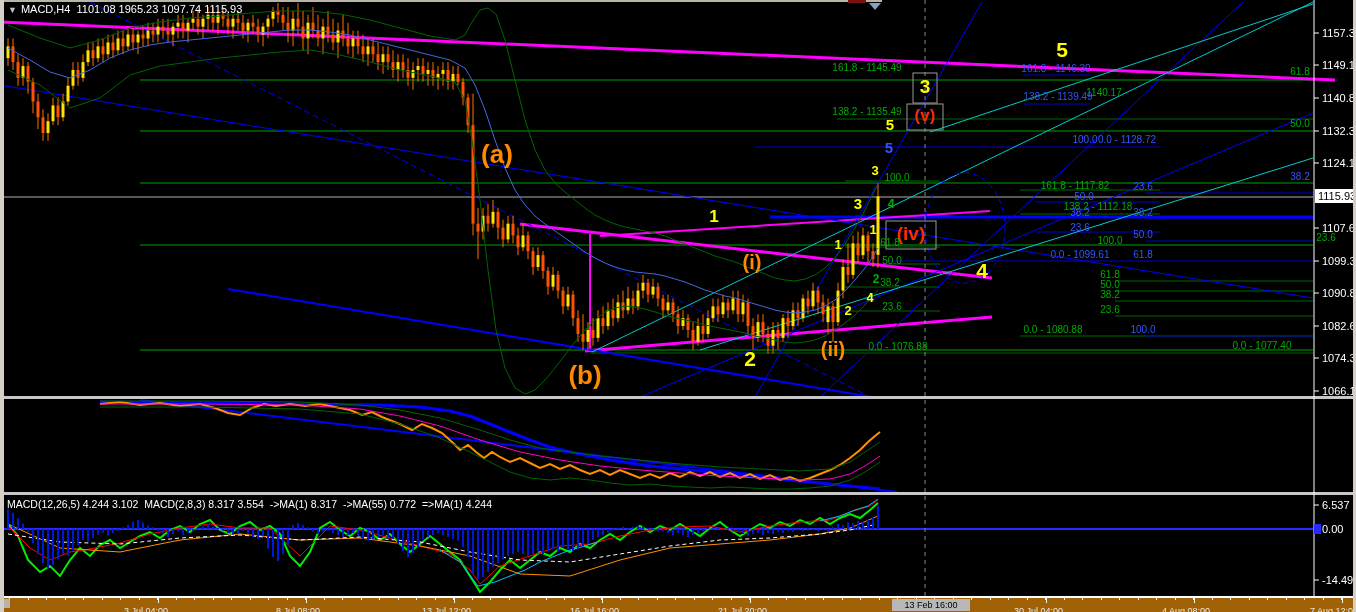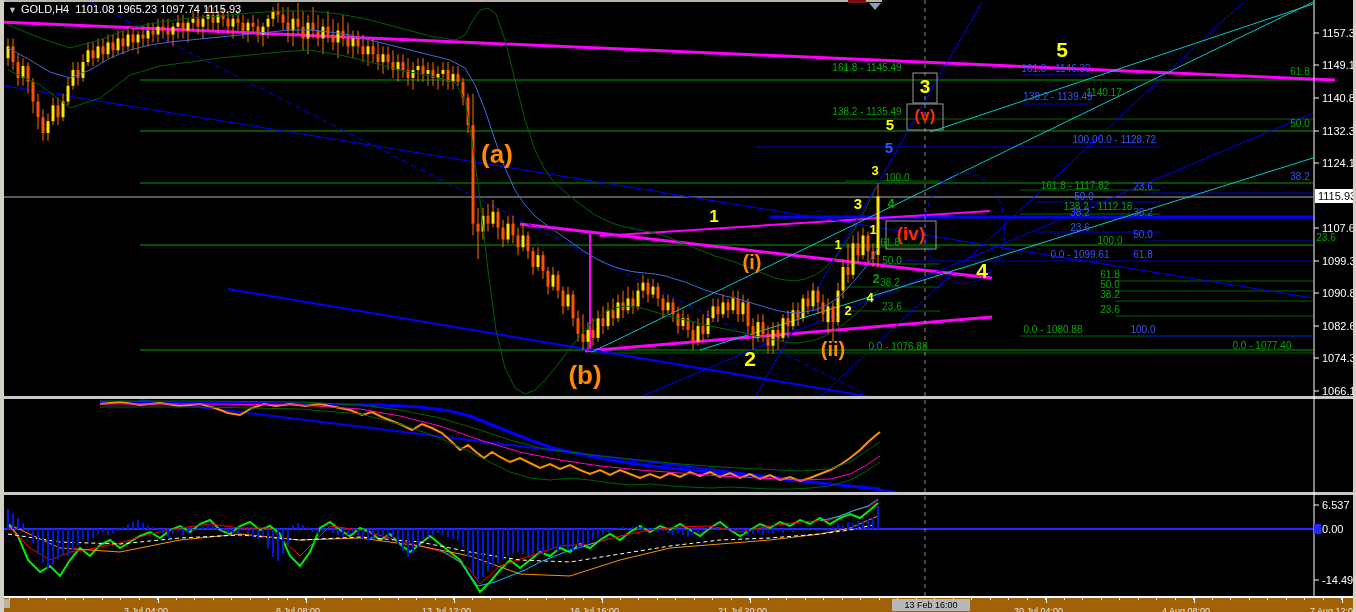--- a/index.html
+++ b/index.html
@@ -727,22 +727,23 @@
         <line x1="1314" x2="1319" y1="580" y2="580" stroke="#fff"></line>
         <text x="1322" y="584" fill="#ffffff" font-size="11" font-family="&quot;Liberation Sans&quot;,sans-serif">-14.497</text>
         <rect x="1314" y="524" width="7" height="10" fill="#2828ff"></rect>
       </g>
     </svg>
 
   <div class="topstrip"></div>
   <div class="topstrip-mark"></div>
   <div class="shift-tri"></div>
 
-  <div class="title"><span class="arr">▼</span><span>GOLD,H4</span><span>  </span><span>1101.08 1965.23 1097.74 1115.93</span></div>
+  <div class="title"><span class="arr">▼</span><span>MACD,H4</span><span>  </span><span>1101.08 1965.23 1097.74 1115.93</span></div>
 
+  <div class="macd-label">MACD(12,26,5) 4.244 3.102  MACD(2,8,3) 8.317 3.554  -&gt;MA(1) 8.317  -&gt;MA(55) 0.772  =&gt;MA(1) 4.244</div>
 
   <div class="time-axis" id="time-axis">
       <div class="tick" style="left:5px;height:2px"></div>
       <div class="tick" style="left:23.5px;height:2px"></div>
       <div class="tick" style="left:42px;height:2px"></div>
       <div class="tick" style="left:60.5px;height:2px"></div>
       <div class="tick" style="left:79px;height:2px"></div>
       <div class="tick" style="left:97.5px;height:2px"></div>
       <div class="tick" style="left:116px;height:2px"></div>
       <div class="tick" style="left:134.5px;height:2px"></div>

